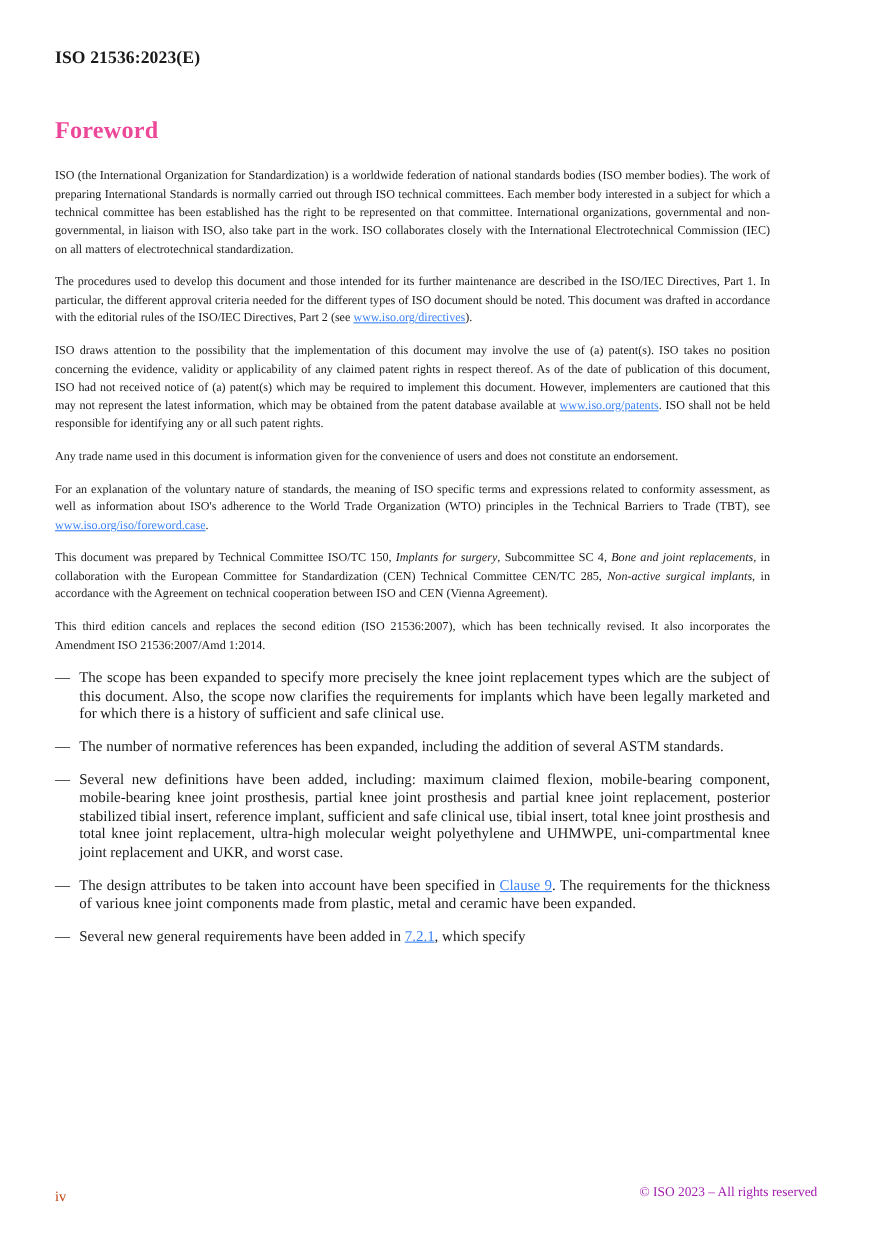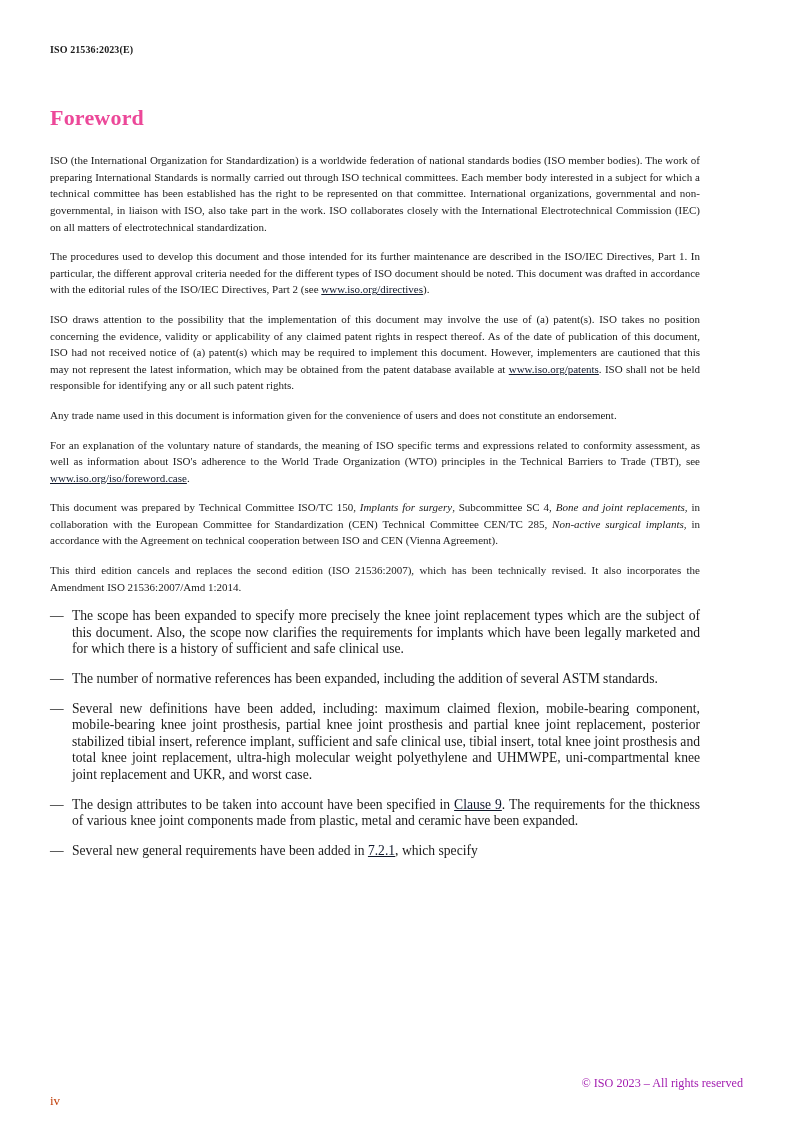--- a/index.html
+++ b/index.html
@@ -19,21 +19,21 @@
     position: absolute;
     left: 0; top: 0;
     width: 793px;
     height: 1122px;
     box-sizing: border-box;
   }
   .doc-header {
     position: absolute;
     left: 50px;
     top: 44px;
-    font-size: 10px;
+    font-size: 16px;
     font-weight: bold;
     letter-spacing: 0.1px;
     color: #1a1a1a;
   }
   .content {
     position: absolute;
     left: 50px;
     top: 106px;
     width: 650px;
   }
@@ -47,21 +47,21 @@
   }
   p.para {
     margin: 0 0 13px 0;
     font-size: 11px;
     line-height: 16.6px;
     text-align: justify;
     text-justify: inter-word;
     color: #1a1a1a;
   }
   a.link, .link {
-    color: #0f172a;
+    color: #3b82f6;
     text-decoration: underline;
     cursor: pointer;
   }
   em {
     font-style: italic;
   }
   ul.changes {
     list-style: none;
     margin: 0;
     padding: 0;
@@ -86,21 +86,21 @@
   .footer {
     position: absolute;
     left: 50px;
     right: 50px;
     bottom: 28px;
     height: 18px;
   }
   .footer .page-num {
     position: absolute;
     left: 0;
-    top: 17px;
+    top: 4px;
     font-size: 13px;
     color: #c2410c;
   }
   .footer .copyright {
     position: absolute;
     right: 0;
     top: 0;
     font-size: 12.2px;
     color: #a21caf;
     white-space: nowrap;

